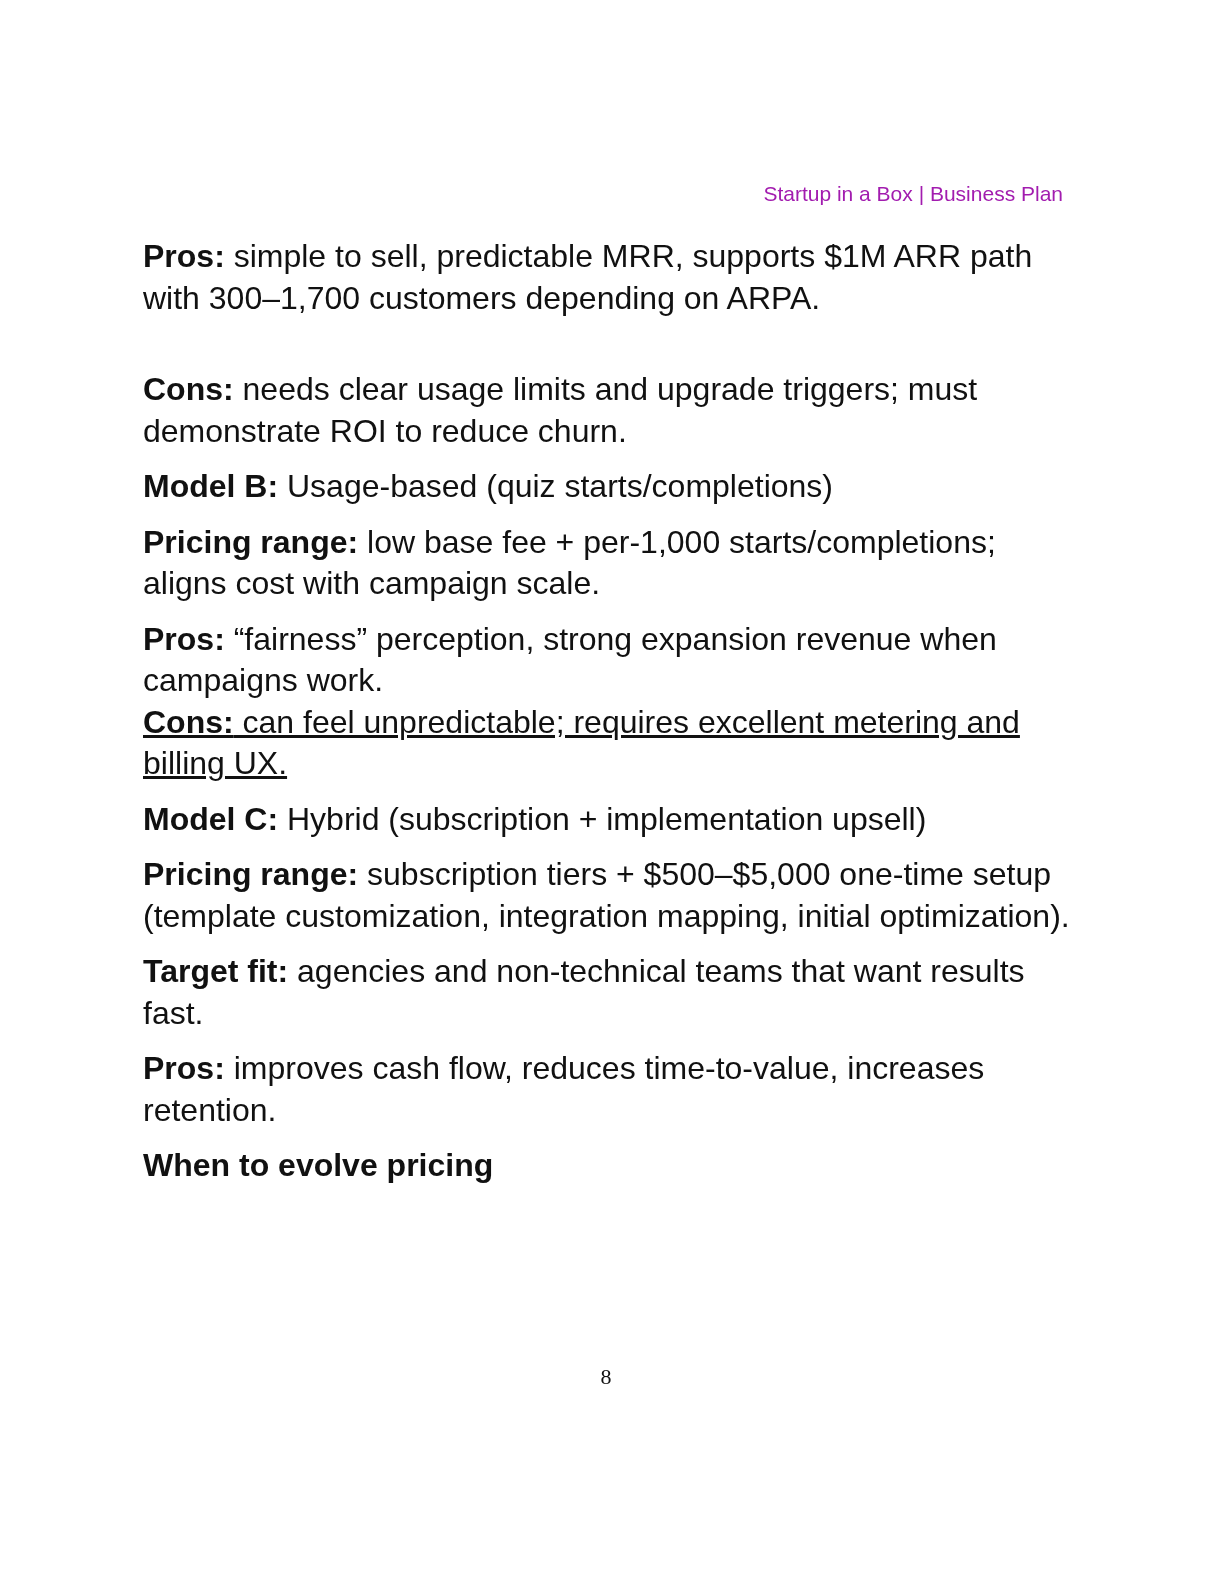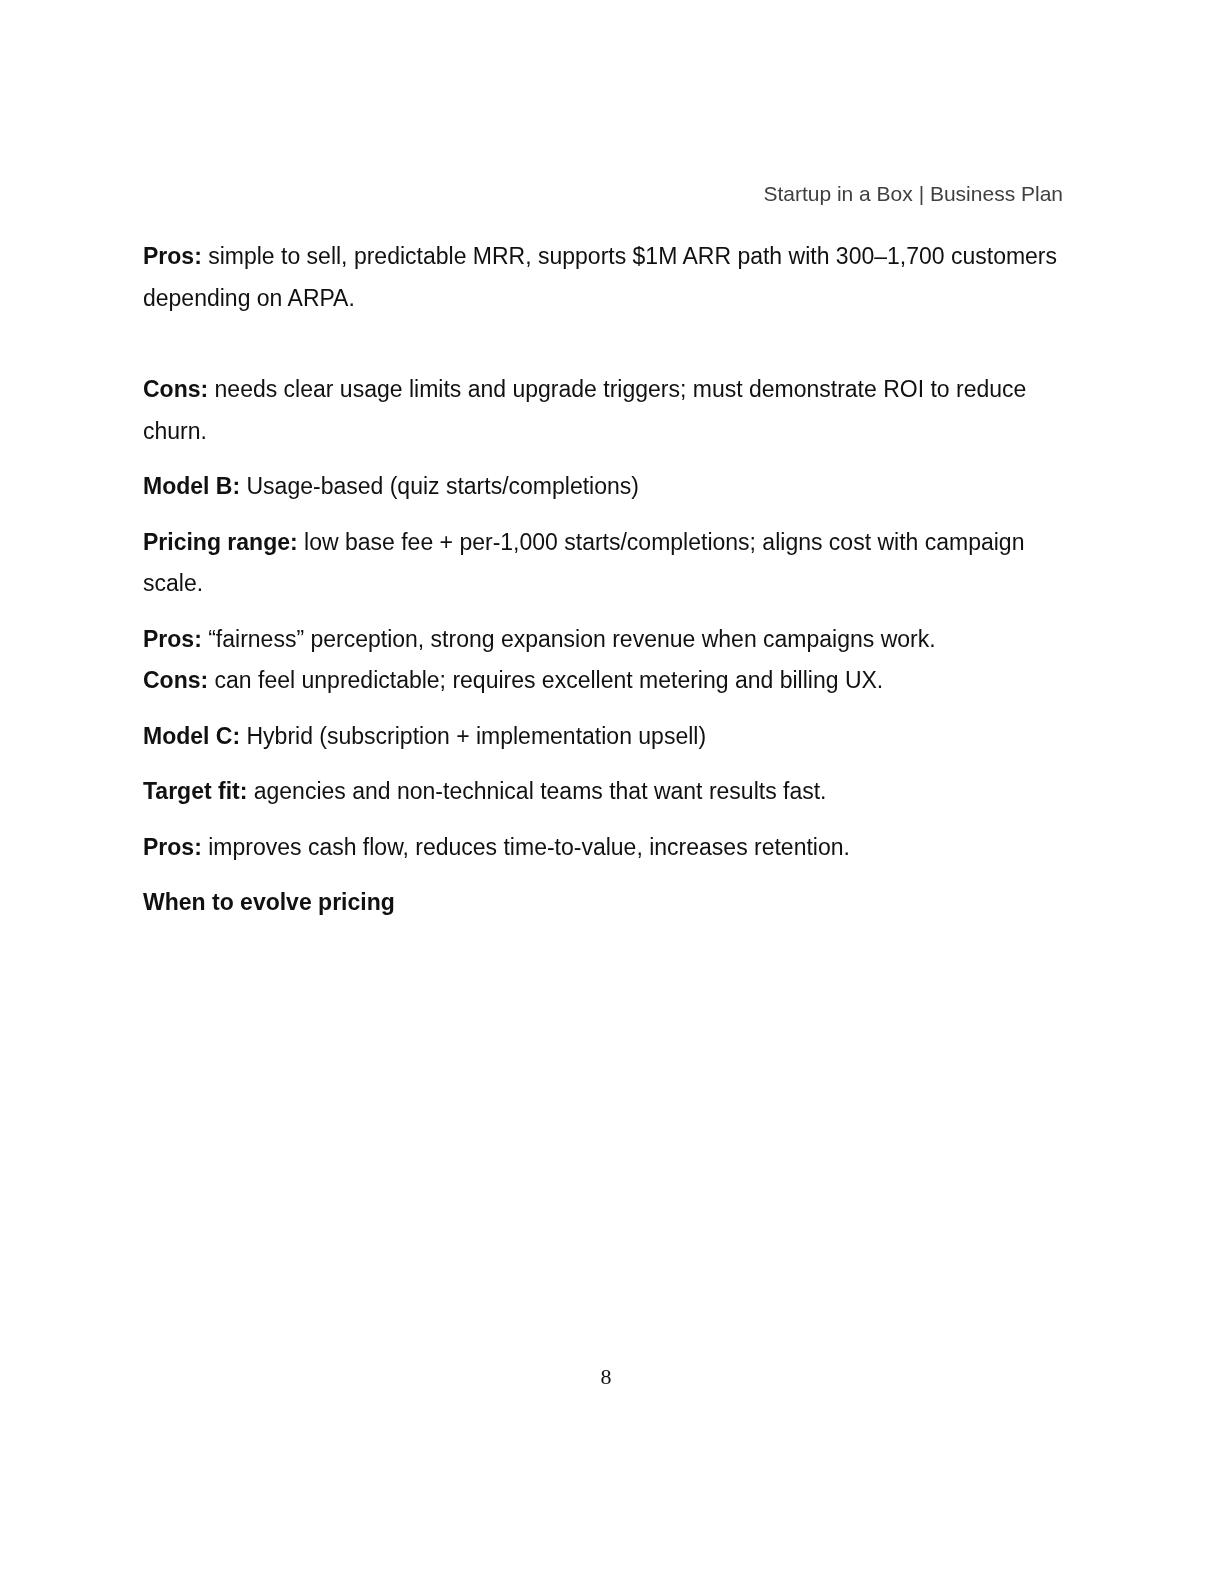--- a/index.html
+++ b/index.html
@@ -3,48 +3,49 @@
   <meta charset="utf-8">
   <style>
     html, body { margin: 0; padding: 0; background: #ffffff; }
     body {
       width: 1224px; height: 1584px; position: relative; overflow: hidden;
       color: #111111;
       font-family: "Liberation Sans", "DejaVu Sans", sans-serif;
     }
     .header {
       position: absolute; right: 161px; top: 182px;
-      font-size: 21px; color: #404040; letter-spacing: 0;
+      font-size: 21px; color: #a21caf; letter-spacing: 0;
     }
     .body-text {
       position: absolute; left: 143px; width: 930px; top: 236px;
-      font-size: 23px; line-height: 41.5px;
+      font-size: 32px; line-height: 41.5px;
     }
     .p { margin: 0; }
     .p b { font-weight: bold; }
     .gap-lg { margin-top: 50px; }
     .gap-sm { margin-top: 14px; }
-    .gap-none { margin-top: 0; }
+    .gap-none { margin-top: 0; text-decoration: underline; }
     .page-num {
       position: absolute; left: 0; width: 1212px; text-align: center;
       top: 1364px; font-family: "Liberation Serif", "DejaVu Serif", serif;
       font-size: 22px;
     }
   </style>
 </head>
 <body>
 
 <div class="header">Startup in a Box | Business Plan</div>
 
 <div class="body-text">
   <p class="p"><b>Pros:</b><span> simple to sell, predictable MRR, supports $1M ARR path with 300–1,700 customers depending on ARPA.</span></p>
   <p class="p gap-lg"><b>Cons:</b><span> needs clear usage limits and upgrade triggers; must demonstrate ROI to reduce churn.</span></p>
   <p class="p gap-sm"><b>Model B:</b><span> Usage-based (quiz starts/completions)</span></p>
   <p class="p gap-sm"><b>Pricing range:</b><span> low base fee + per-1,000 starts/completions; aligns cost with campaign scale.</span></p>
   <p class="p gap-sm"><b>Pros:</b><span> “fairness” perception, strong expansion revenue when campaigns work.</span></p>
   <p class="p gap-none"><b>Cons:</b><span> can feel unpredictable; requires excellent metering and billing UX.</span></p>
   <p class="p gap-sm"><b>Model C:</b><span> Hybrid (subscription + implementation upsell)</span></p>
+  <p class="p gap-sm"><b>Pricing range:</b><span> subscription tiers + $500–$5,000 one-time setup (template customization, integration mapping, initial optimization).</span></p>
   <p class="p gap-sm"><b>Target fit:</b><span> agencies and non-technical teams that want results fast.</span></p>
   <p class="p gap-sm"><b>Pros:</b><span> improves cash flow, reduces time-to-value, increases retention.</span></p>
   <p class="p gap-sm"><b>When to evolve pricing</b><span></span></p>
 </div>
 
 <div class="page-num">8</div>
 
 </body></html>

